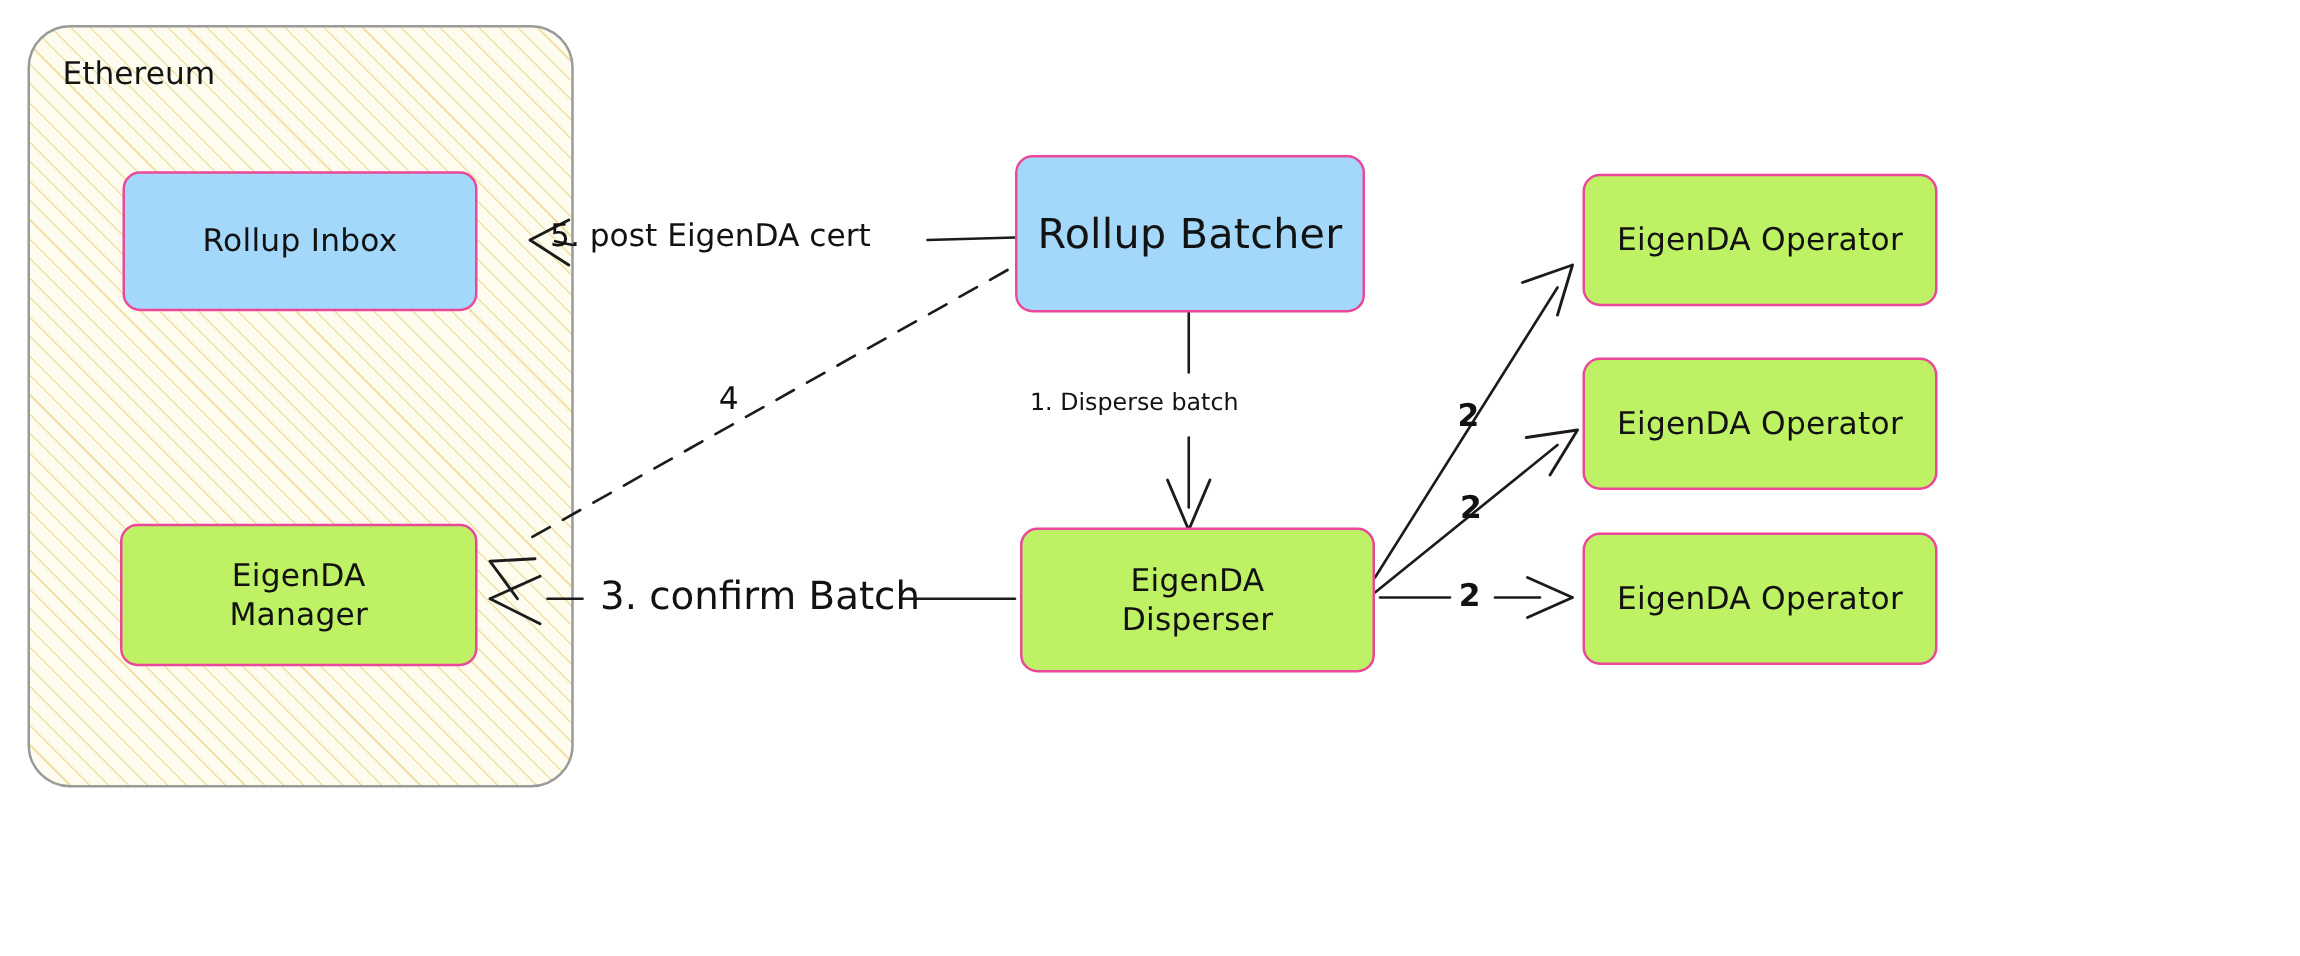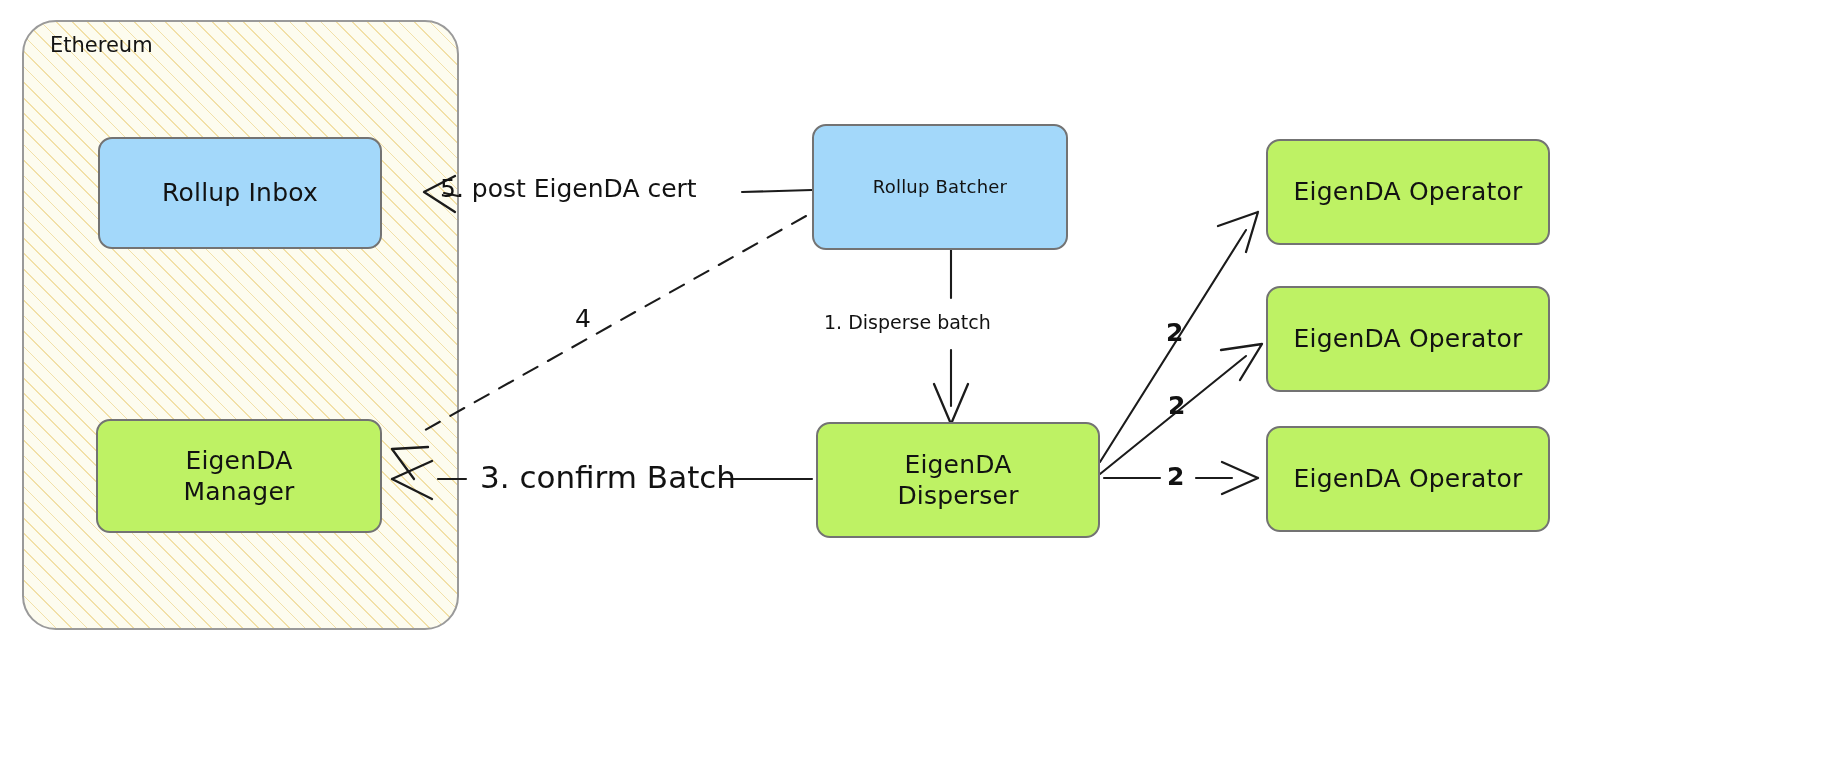--- a/index.html
+++ b/index.html
@@ -13,21 +13,21 @@
   #canvas {
     position: relative;
     width: 1840px;
     height: 765px;
     background: #ffffff;
     overflow: hidden;
   }
   .node {
     position: absolute;
     box-sizing: border-box;
-    border: 2px solid #737373;
+    border: 2px solid #ec4899;
     border-radius: 14px;
     display: flex;
     align-items: center;
     justify-content: center;
     text-align: center;
     line-height: 1.25;
     color: #121212;
     font-family: "DejaVu Sans", sans-serif;
     letter-spacing: 0.2px;
     white-space: pre-line;
@@ -89,21 +89,21 @@
     stroke-linecap: round;
     stroke-linejoin: round;
   }
 </style>
 </head>
 <body>
 
 <div id="canvas">
 
   <div class="cluster" style="left:22px; top:20px; width:437px; height:610px;"></div>
-  <div class="cluster-title" style="left:50px; top:33px; font-size:21px;">Ethereum</div>
+  <div class="cluster-title" style="left:50px; top:44px; font-size:25px;">Ethereum</div>
 
   <svg class="edges" viewBox="0 0 1840 765">
 
     <g>
       <path d="M 812 190 L 742 192"></path>
       <path d="M 458 196 L 444 193"></path>
       <path class="arrowhead" d="M 424 192 L 455 176 M 424 192 L 455 212"></path>
     </g>
 
     <g>
@@ -152,21 +152,21 @@
 
   <div class="edge-label" style="left:1168px; top:393px; font-size:25px; font-weight:600;">2</div>
 
   <div class="edge-label" style="left:1167px; top:464px; font-size:25px; font-weight:600;">2</div>
 
   <div class="node node-blue" style="left:98px; top:137px; width:284px; height:112px; font-size:25px;">Rollup Inbox</div>
 
   <div class="node node-green" style="left:96px; top:419px; width:286px; height:114px; font-size:25px;">EigenDA
 Manager</div>
 
-  <div class="node node-blue" style="left:812px; top:124px; width:256px; height:126px; font-size:18px;">Rollup Batcher</div>
+  <div class="node node-blue" style="left:812px; top:124px; width:280px; height:126px; font-size:33px;">Rollup Batcher</div>
 
   <div class="node node-green" style="left:816px; top:422px; width:284px; height:116px; font-size:25px;">EigenDA
 Disperser</div>
 
   <div class="node node-green" style="left:1266px; top:139px; width:284px; height:106px; font-size:25px;">EigenDA Operator</div>
 
   <div class="node node-green" style="left:1266px; top:286px; width:284px; height:106px; font-size:25px;">EigenDA Operator</div>
 
   <div class="node node-green" style="left:1266px; top:426px; width:284px; height:106px; font-size:25px;">EigenDA Operator</div>
 

